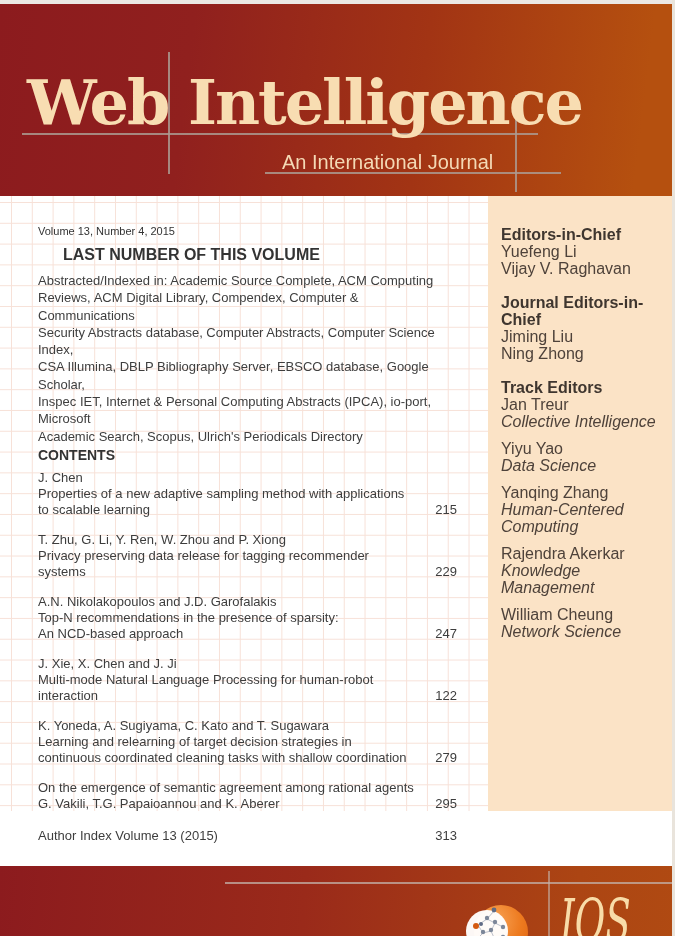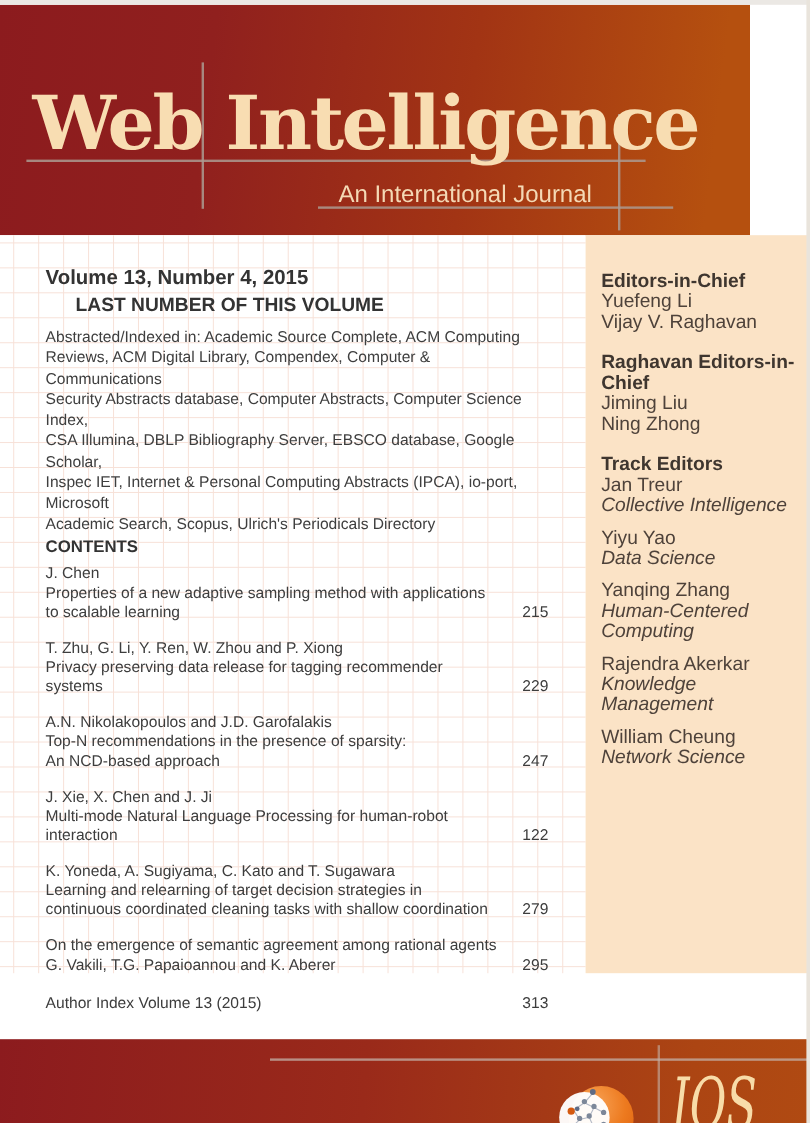--- a/index.html
+++ b/index.html
@@ -9,21 +9,21 @@
     font-family:"Liberation Sans", sans-serif;
     background:#ffffff;
     overflow:hidden;
   }
   
   .top-strip { position:absolute; left:0; top:0; width:675px; height:4px; background:#ebe8e4; z-index:9; }
   .right-strip { position:absolute; right:0; top:0; width:3px; height:936px; background:#e9e4dc; z-index:9; }
 
   
   .header {
-    position:absolute; left:0; top:4px; width:625px; height:192px;
+    position:absolute; left:0; top:4px; width:675px; height:192px;
     background:linear-gradient(97deg, #8c1b1e 0%, #90201e 28%, #a23414 62%, #b5500f 94%);
   }
   .masthead-title {
     position:absolute; left:27px; top:68px;
     font-family:"DejaVu Serif", serif; font-weight:bold;
     font-size:62px; line-height:1; letter-spacing:-2px;
     color:#f8ddb2; white-space:nowrap;
   }
   .masthead-subtitle {
     position:absolute; left:282px; top:147px;
@@ -41,21 +41,21 @@
     width:488px; height:615px;
     background-color:#ffffff;
     background-image:
       linear-gradient(to right, #f7e1d8 1px, transparent 1px),
       linear-gradient(to bottom, #f7e1d8 1px, transparent 1px);
     background-size:20.8px 20.8px;
     background-position:11px 6px;
     padding:26px 31px 0 38px;
     color:#3d3d3d;
   }
-  .vol-line   { font-size:17px; font-weight:bold; color:#333; line-height:19px; margin-bottom:4px; }
+  .vol-line   { font-size:11px; font-weight:normal; color:#333; line-height:19px; margin-bottom:4px; }
   .last-line  { font-size:16px;   font-weight:bold; color:#333; line-height:19px; margin-bottom:8px;margin-left:25px; }
   .abstract   { font-size:13px; line-height:17.3px; color:#3e3e3e; margin-bottom:2px; }
   .contents-h { font-size:14px; font-weight:bold; color:#333; line-height:17px; margin:0 0 6px 0; }
   .entry { position:relative; font-size:13px; line-height:16px; margin-bottom:14px; }
   .entry .eline { white-space:nowrap; }
   .entry .pnum { position:absolute; right:0; bottom:0; }
   .author-index { position:relative; font-size:13px; line-height:16px; margin-top:16px; }
 
   .sidebar {
     width:187px; height:615px;
@@ -174,21 +174,21 @@
       <span class="pnum" style="position:absolute; right:0; bottom:0;">313</span>
     </div>
   </div>
 
   <div class="sidebar">
     <div class="sb-head">Editors-in-Chief</div>
     <div>Yuefeng Li</div>
     <div>Vijay V. Raghavan</div>
     <div class="sb-gap"></div>
 
-    <div class="sb-head">Raghavan Editors-in-Chief</div>
+    <div class="sb-head">Journal Editors-in-Chief</div>
     <div>Jiming Liu</div>
     <div>Ning Zhong</div>
     <div class="sb-gap"></div>
 
     <div class="sb-head">Track Editors</div>
     <div class="sb-person">
       <div>Jan Treur</div>
       <div class="sb-area">Collective Intelligence</div>
     </div>
     <div class="sb-person">

